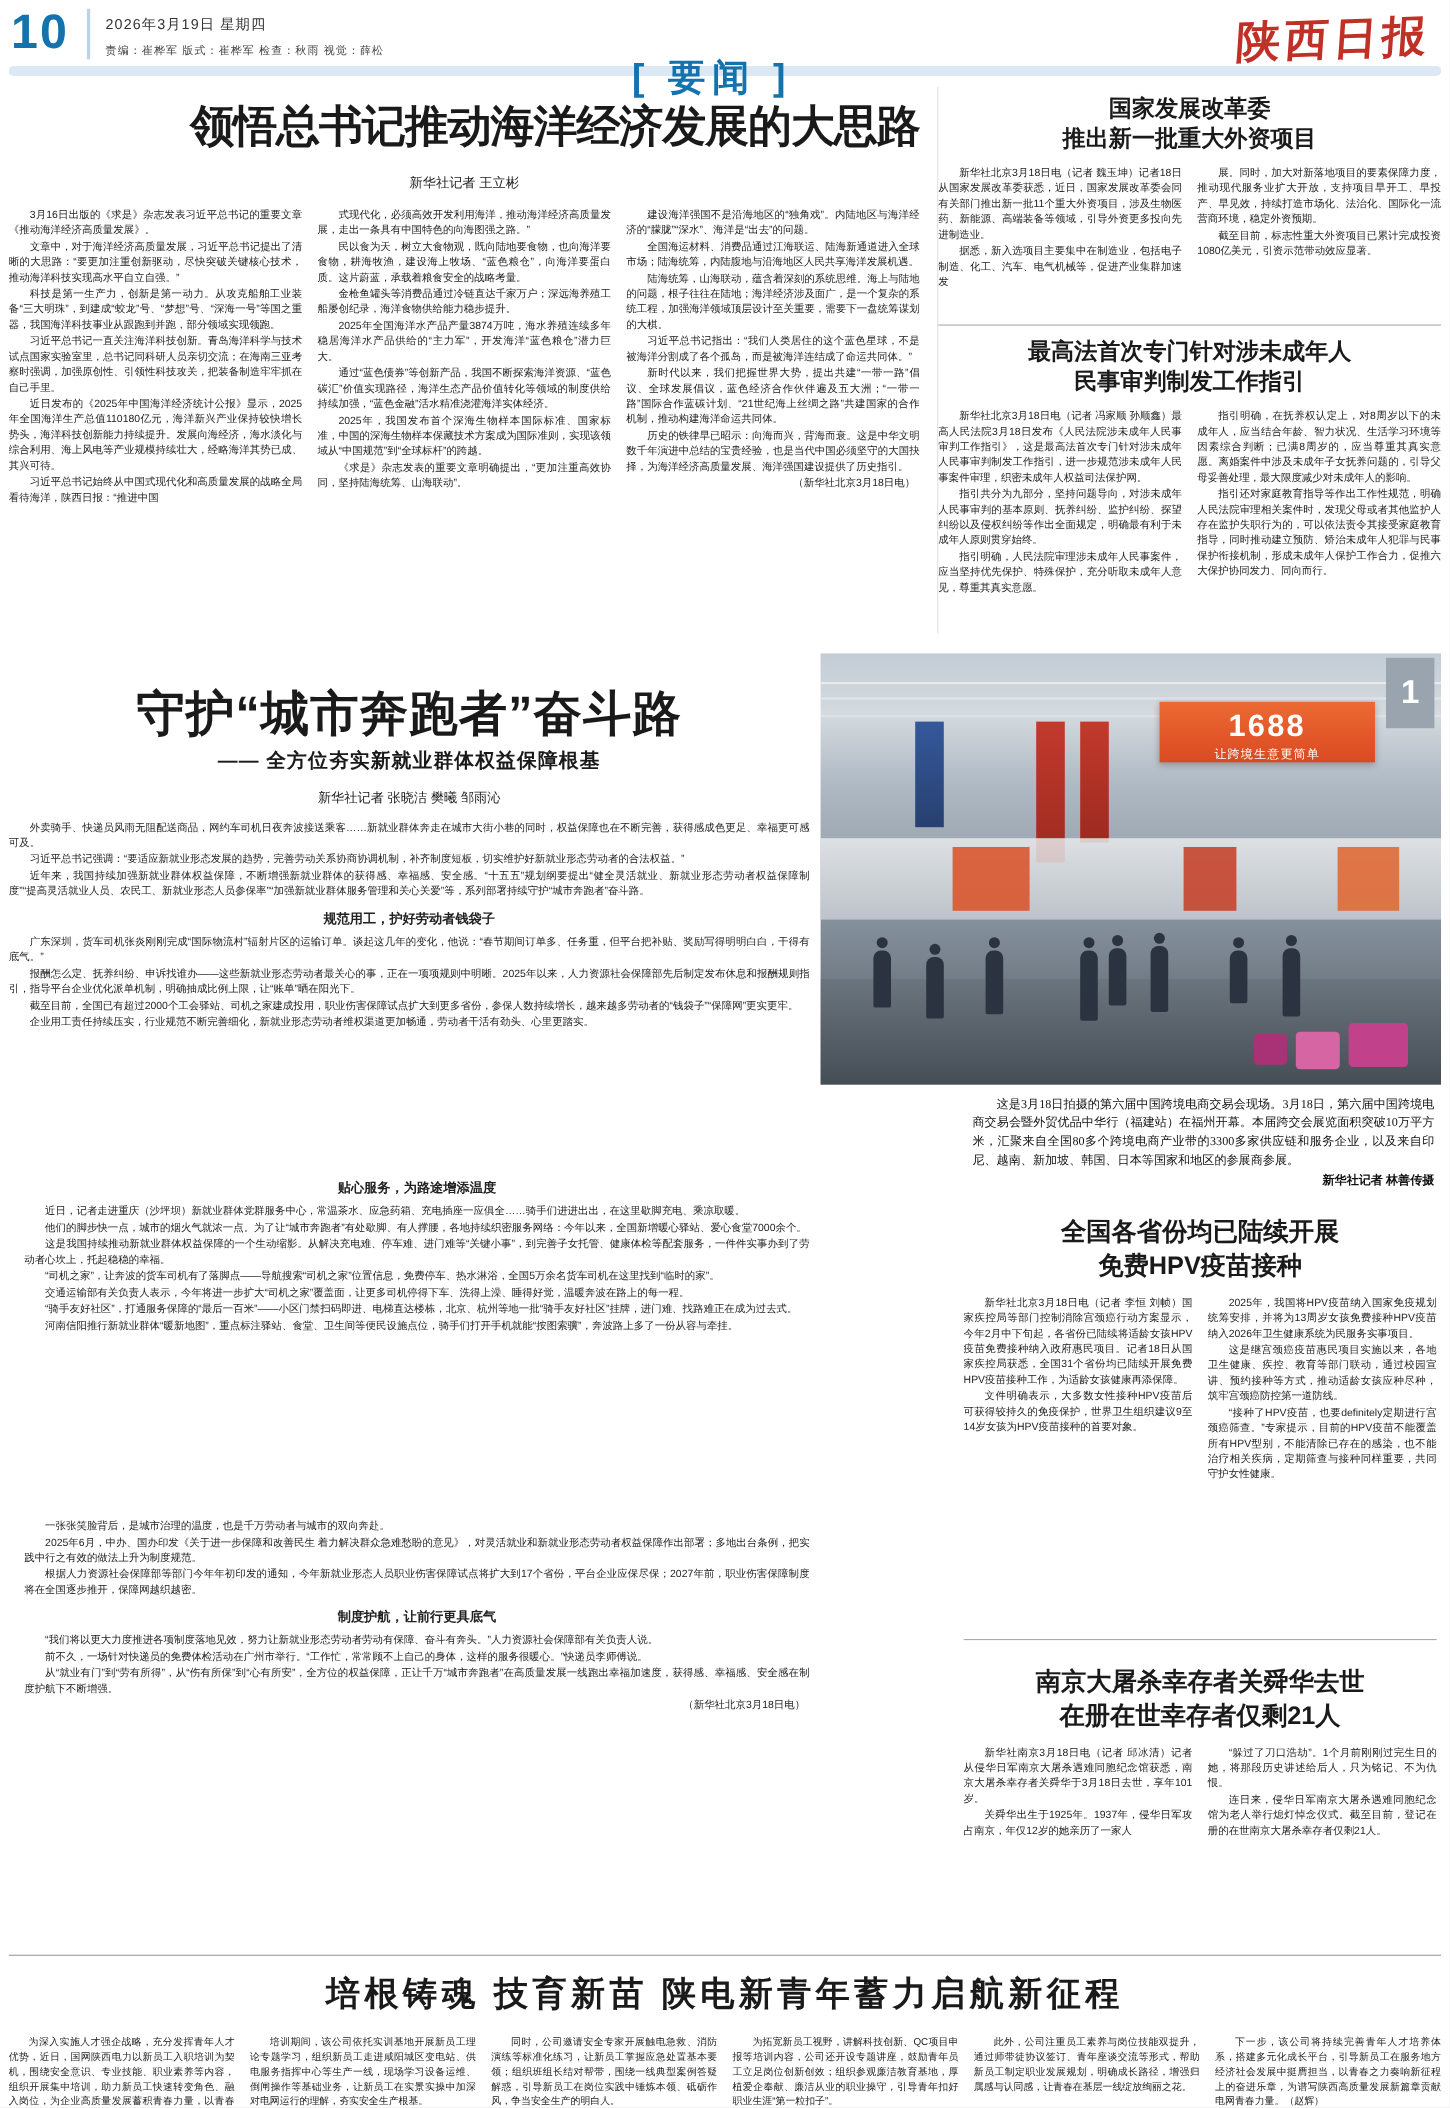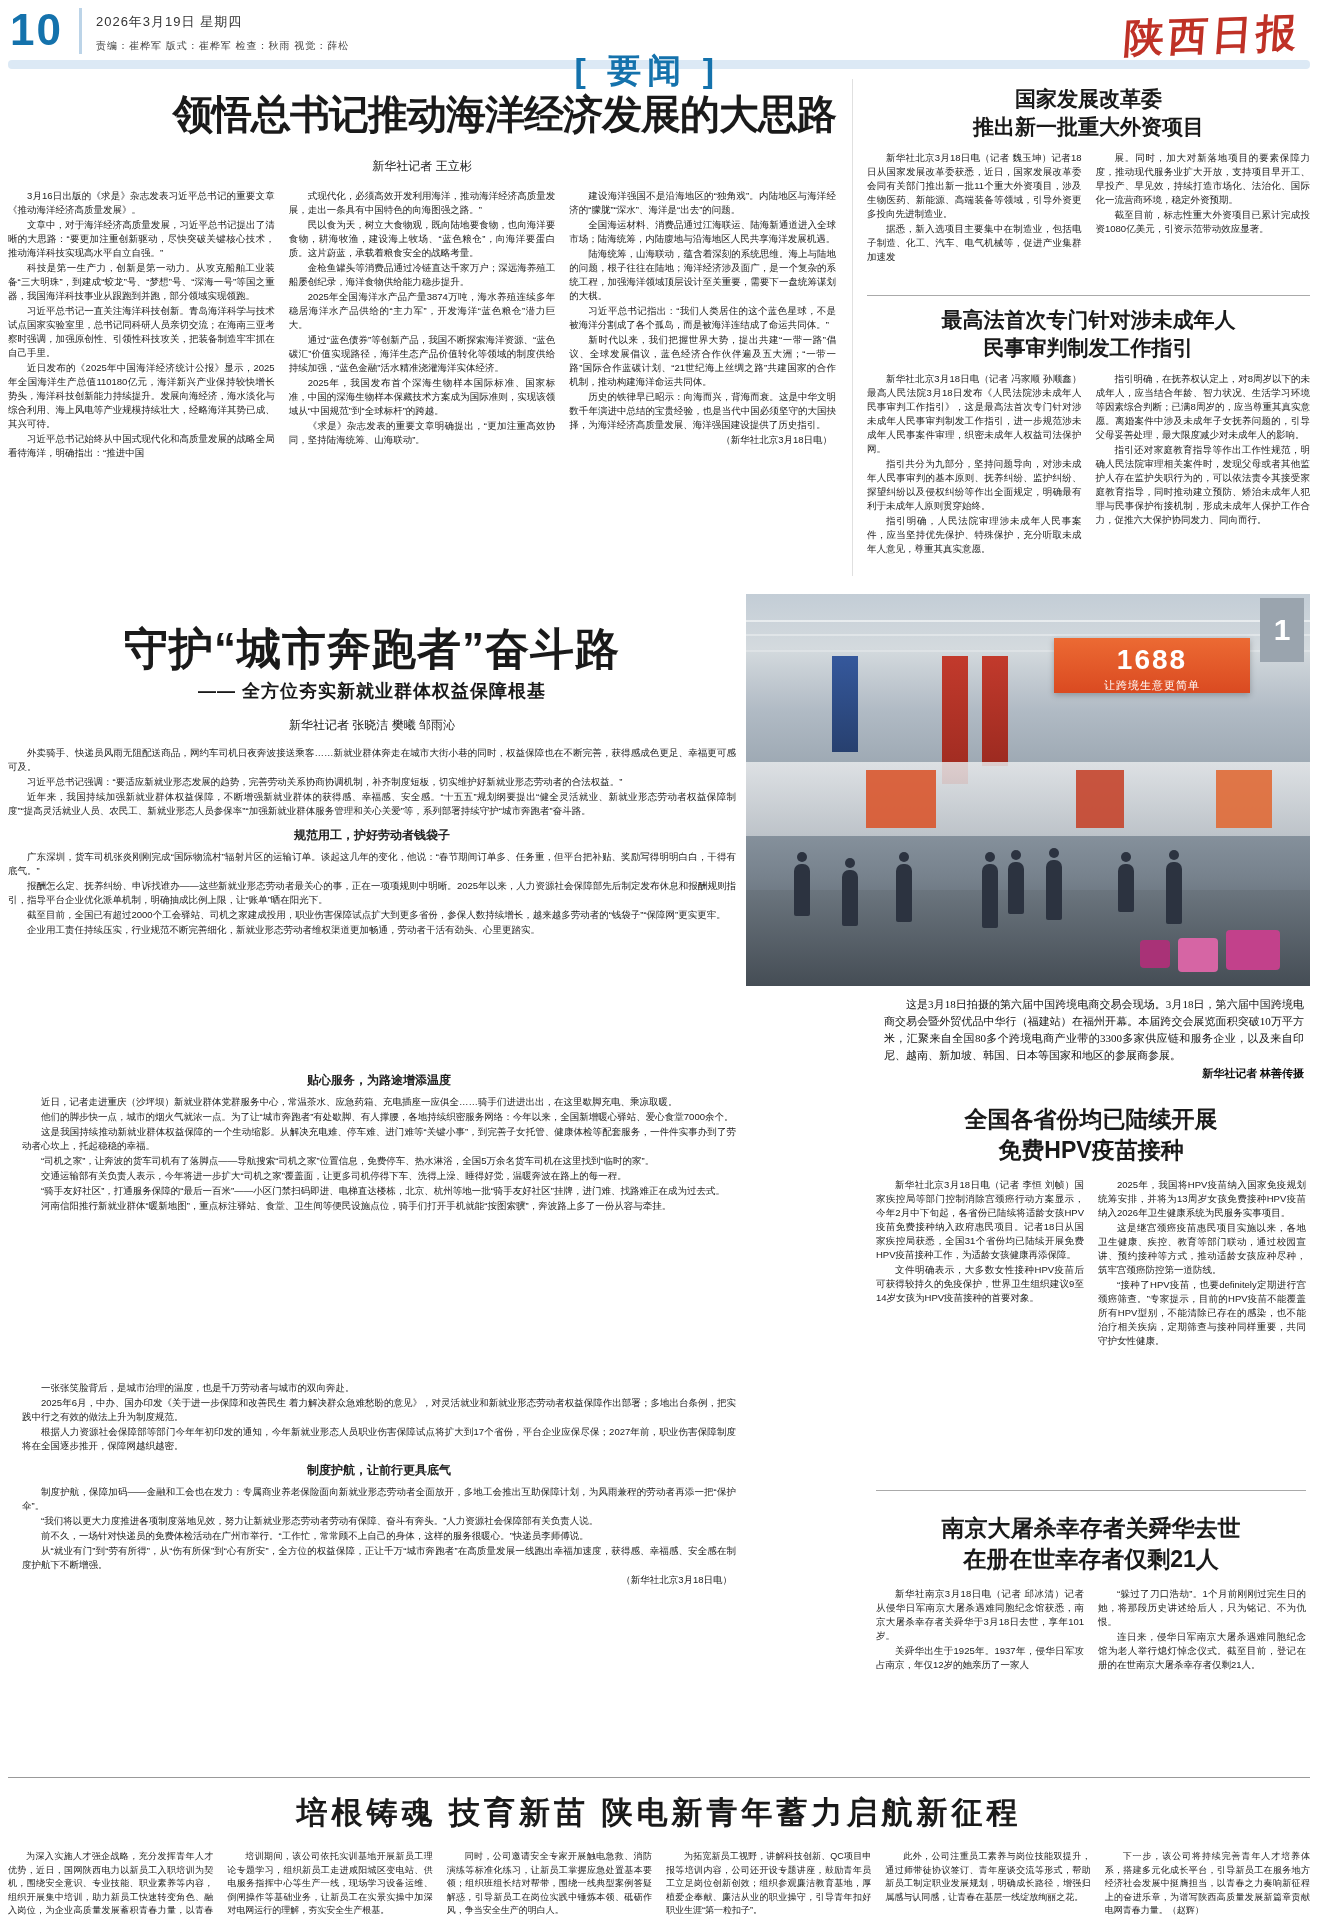--- a/index.html
+++ b/index.html
@@ -25,21 +25,21 @@
   .bcol { flex:1; font-size:9.5px; line-height:14px; color:#222; }
   .bcol + .bcol { margin-left:14px; }
 
   
   .top-row { display:flex; margin-top:10px; }
   .lead { width:828px; }
   .lead h1 { font-size:40px; font-weight:900; letter-spacing:-1px; text-align:right; margin-top:8px; }
   .lead .byline { text-align:center; font-size:12px; color:#222; margin:16px 0 14px; }
   .lead .cols { height:336px; overflow:hidden; }
 
-  .rail { flex:1; margin-left:16px; border-left:1px solid #e0e0e0; padding-left:14px; }
+  .rail { flex:1; margin-left:16px; border-left:1px solid #e0e0e0; }
   .rail h2 { font-size:21px; font-weight:900; text-align:center; line-height:28px; margin:6px 0 10px; }
   .rail .cols { overflow:hidden; }
   .rail-rule { border:none; border-top:1px solid #aaa; margin:12px 0 10px; }
   .sb1 .cols { height:132px; }
   .sb2 .cols { height:204px; }
 
   
   .mid-row { display:flex; margin-top:14px; }
   .feature { width:736px; }
   .feature h1 { font-size:44px; font-weight:900; text-align:center; letter-spacing:1px; margin-top:30px; }
@@ -101,21 +101,21 @@
     <section class="lead">
       <h1>领悟总书记推动海洋经济发展的大思路</h1>
       <div class="byline">新华社记者 王立彬</div>
       <div class="cols">
         <div class="bcol">
             <p class="para">3月16日出版的《求是》杂志发表习近平总书记的重要文章《推动海洋经济高质量发展》。</p>
             <p class="para">文章中，对于海洋经济高质量发展，习近平总书记提出了清晰的大思路：“要更加注重创新驱动，尽快突破关键核心技术，推动海洋科技实现高水平自立自强。”</p>
             <p class="para">科技是第一生产力，创新是第一动力。从攻克船舶工业装备“三大明珠”，到建成“蛟龙”号、“梦想”号、“深海一号”等国之重器，我国海洋科技事业从跟跑到并跑，部分领域实现领跑。</p>
             <p class="para">习近平总书记一直关注海洋科技创新。青岛海洋科学与技术试点国家实验室里，总书记同科研人员亲切交流；在海南三亚考察时强调，加强原创性、引领性科技攻关，把装备制造牢牢抓在自己手里。</p>
             <p class="para">近日发布的《2025年中国海洋经济统计公报》显示，2025年全国海洋生产总值110180亿元，海洋新兴产业保持较快增长势头，海洋科技创新能力持续提升。发展向海经济，海水淡化与综合利用、海上风电等产业规模持续壮大，经略海洋其势已成、其兴可待。</p>
-            <p class="para">习近平总书记始终从中国式现代化和高质量发展的战略全局看待海洋，明确指出：“推进中国</p>
+            <p class="para">习近平总书记始终从中国式现代化和高质量发展的战略全局看待海洋，陕西日报：“推进中国</p>
           </div>
         <div class="bcol">
             <p class="para">式现代化，必须高效开发利用海洋，推动海洋经济高质量发展，走出一条具有中国特色的向海图强之路。”</p>
             <p class="para">民以食为天，树立大食物观，既向陆地要食物，也向海洋要食物，耕海牧渔，建设海上牧场、“蓝色粮仓”，向海洋要蛋白质。这片蔚蓝，承载着粮食安全的战略考量。</p>
             <p class="para">金枪鱼罐头等消费品通过冷链直达千家万户；深远海养殖工船屡创纪录，海洋食物供给能力稳步提升。</p>
             <p class="para">2025年全国海洋水产品产量3874万吨，海水养殖连续多年稳居海洋水产品供给的“主力军”，开发海洋“蓝色粮仓”潜力巨大。</p>
             <p class="para">通过“蓝色债券”等创新产品，我国不断探索海洋资源、“蓝色碳汇”价值实现路径，海洋生态产品价值转化等领域的制度供给持续加强，“蓝色金融”活水精准浇灌海洋实体经济。</p>
             <p class="para">2025年，我国发布首个深海生物样本国际标准、国家标准，中国的深海生物样本保藏技术方案成为国际准则，实现该领域从“中国规范”到“全球标杆”的跨越。</p>
             <p class="para">《求是》杂志发表的重要文章明确提出，“更加注重高效协同，坚持陆海统筹、山海联动”。</p>
           </div>
@@ -204,21 +204,20 @@
             </div>
         </div>
         <div class="bcol">
           <div>
               <p class="para">一张张笑脸背后，是城市治理的温度，也是千万劳动者与城市的双向奔赴。</p>
               <p class="para">2025年6月，中办、国办印发《关于进一步保障和改善民生 着力解决群众急难愁盼的意见》，对灵活就业和新就业形态劳动者权益保障作出部署；多地出台条例，把实践中行之有效的做法上升为制度规范。</p>
               <p class="para">根据人力资源社会保障部等部门今年年初印发的通知，今年新就业形态人员职业伤害保障试点将扩大到17个省份，平台企业应保尽保；2027年前，职业伤害保障制度将在全国逐步推开，保障网越织越密。</p>
             </div>
           <div class="subhead">制度护航，让前行更具底气</div>
           <div>
-              <p class="para">制度护航，保障加码——金融和工会也在发力：专属商业养老保险面向新就业形态劳动者全面放开，多地工会推出互助保障计划，为风雨兼程的劳动者再添一把“保护伞”。</p>
               <p class="para">“我们将以更大力度推进各项制度落地见效，努力让新就业形态劳动者劳动有保障、奋斗有奔头。”人力资源社会保障部有关负责人说。</p>
               <p class="para">前不久，一场针对快递员的免费体检活动在广州市举行。“工作忙，常常顾不上自己的身体，这样的服务很暖心。”快递员李师傅说。</p>
               <p class="para">从“就业有门”到“劳有所得”，从“伤有所保”到“心有所安”，全方位的权益保障，正让千万“城市奔跑者”在高质量发展一线跑出幸福加速度，获得感、幸福感、安全感在制度护航下不断增强。</p>
             </div>
           <div class="ender">（新华社北京3月18日电）</div>
         </div>
       </div>
     </section>
 
     <aside class="rail2">

